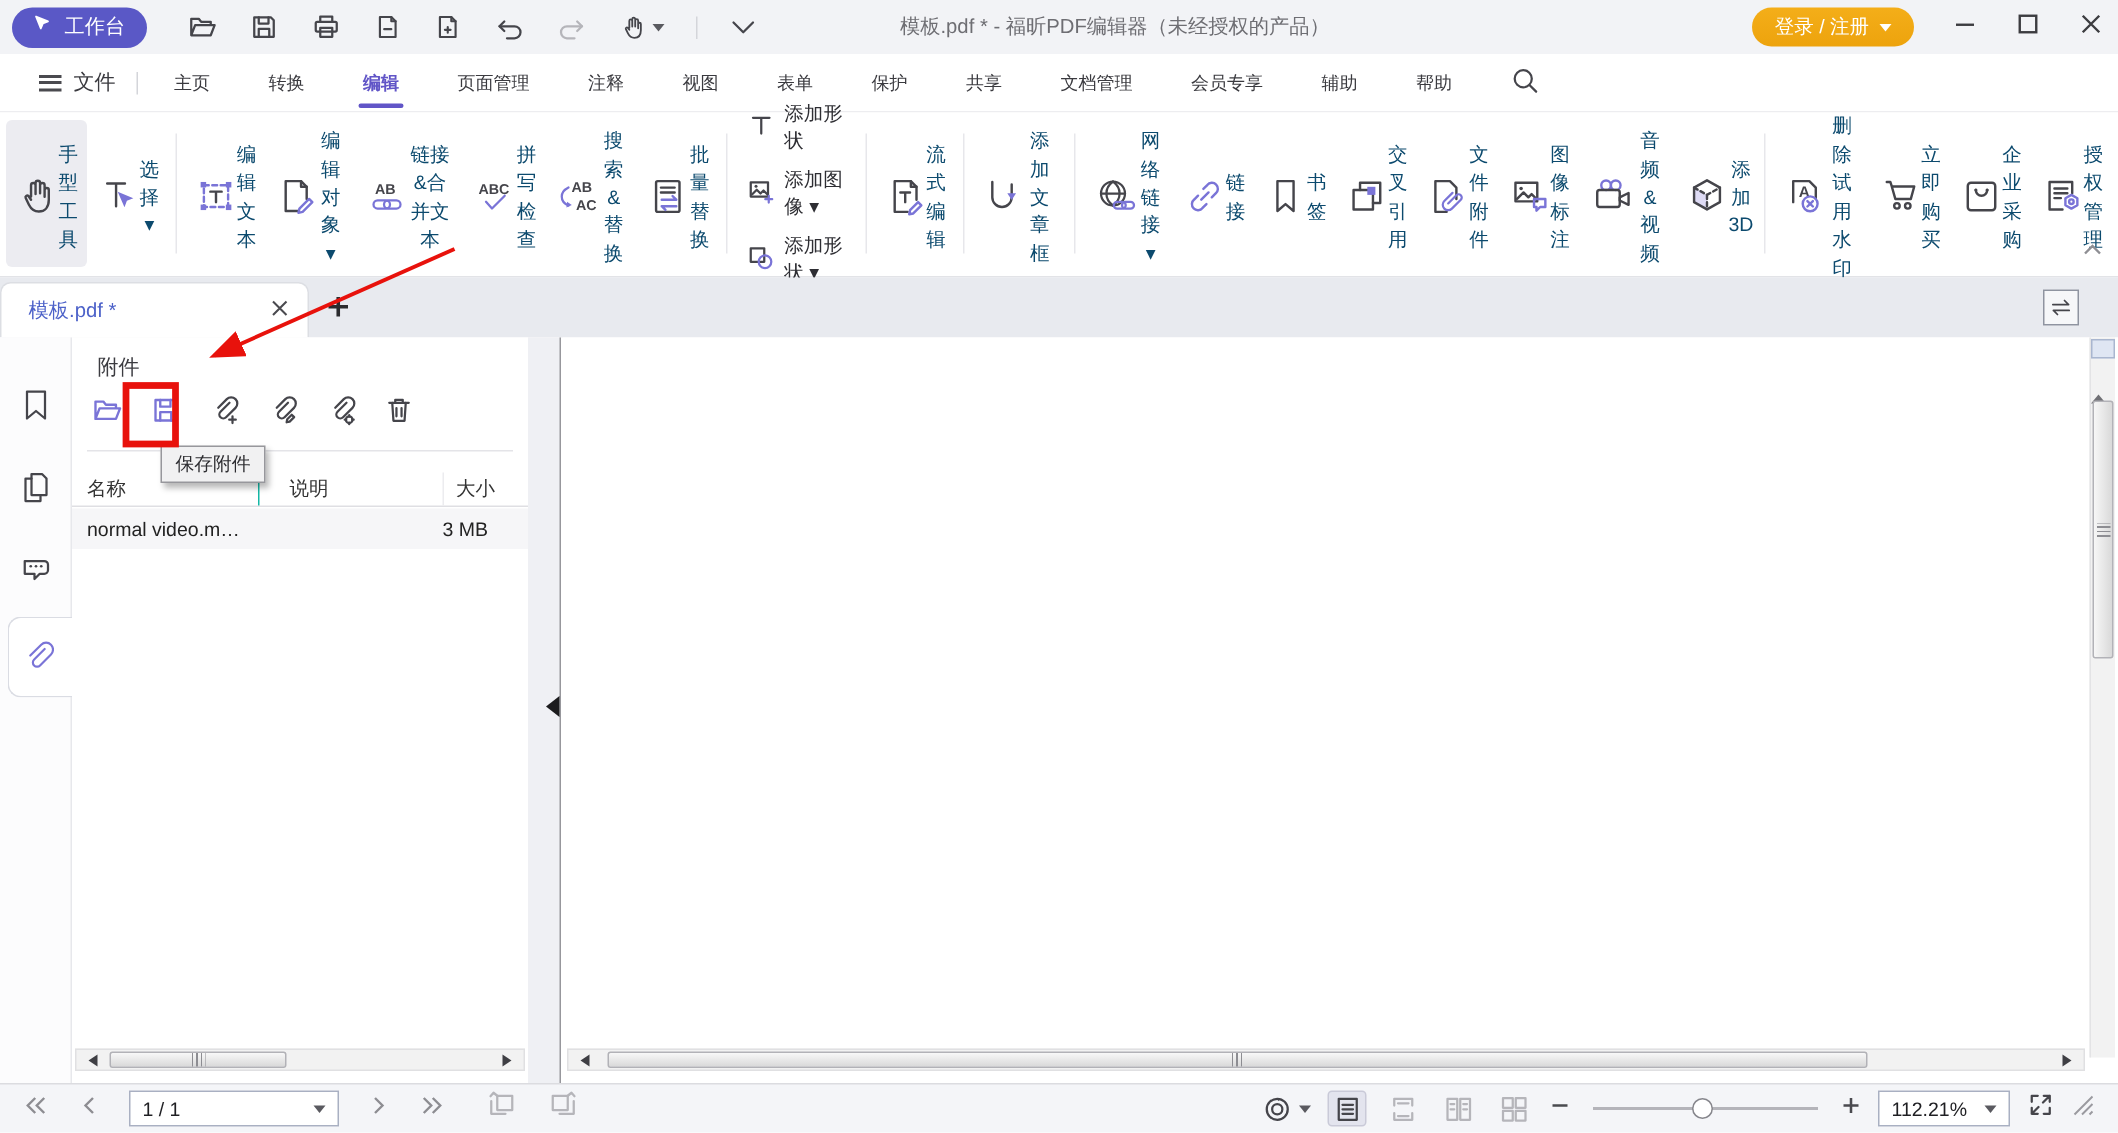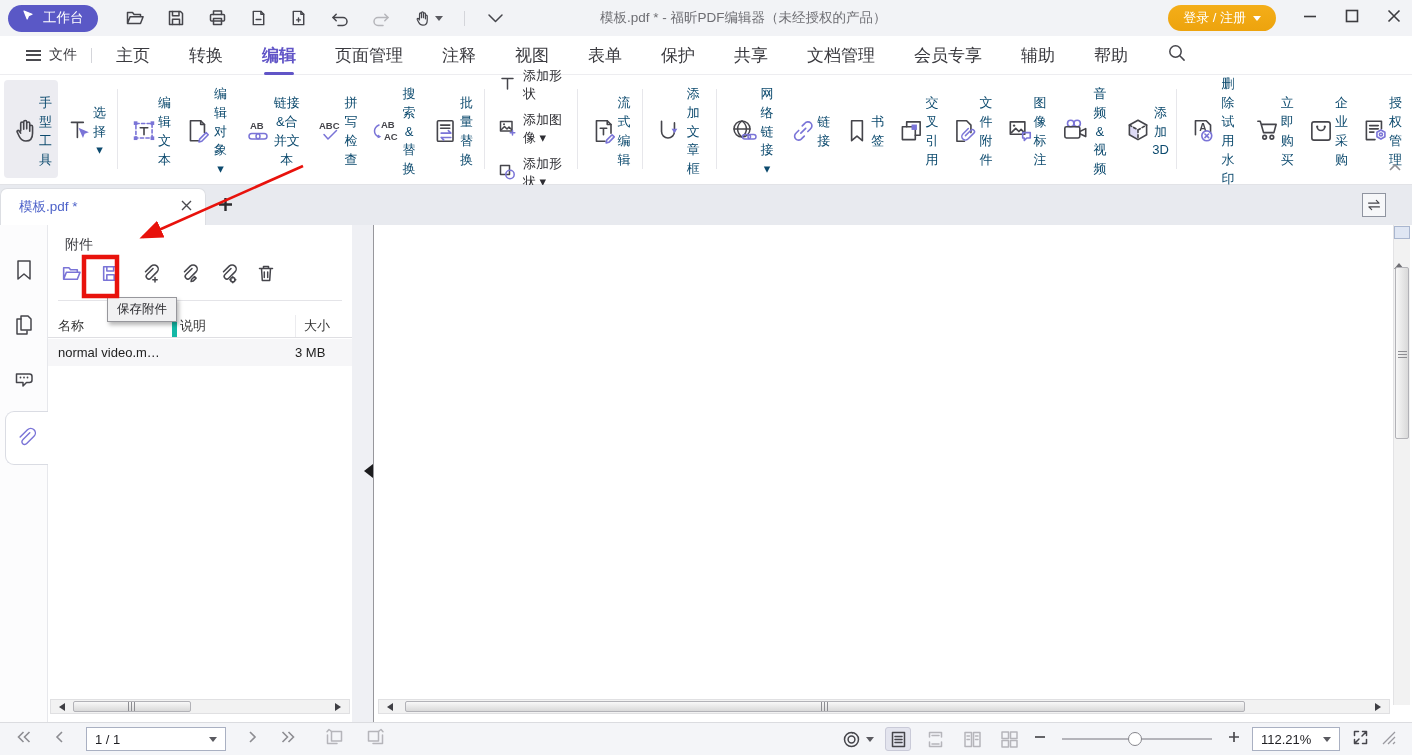--- a/index.html
+++ b/index.html
@@ -11,21 +11,21 @@
   .qai{display:flex;align-items:center}
   .vdiv{width:1px;height:15px;background:#d4d5da}
   .wtitle{position:absolute;left:50%;transform:translateX(-37%);font-size:13.5px;color:#6e6e73;white-space:nowrap}
   .tright{position:absolute;right:10px;top:0;height:36px;display:flex;align-items:center;gap:26px}
   .loginbtn{height:26px;padding:0 15px;border-radius:13px;background:linear-gradient(#f4ae19,#eda30d);color:#fff;font-size:13px;display:flex;align-items:center;gap:7px}
   
   .menubar{position:absolute;top:36px;left:0;width:1412px;height:39px;background:#fff;display:flex;align-items:center;border-bottom:1px solid #ededf0}
   .filemenu{display:flex;align-items:center;gap:8px;margin:0 14px 0 26px;font-size:14px;color:#3a3a3f}
   .hamb{width:15px;height:11px;border-top:2px solid #4a4a4f;border-bottom:2px solid #4a4a4f;position:relative}
   .hamb:before{content:"";position:absolute;left:0;right:0;top:2.5px;height:2px;background:#4a4a4f}
-  .mitems{display:flex;align-items:center;gap:39px;margin-left:24px;font-size:17px;color:#3a3a3f}
+  .mitems{display:flex;align-items:center;gap:39px;margin-left:24px;font-size:12px;color:#3a3a3f}
   .mitem{position:relative;padding:9px 0;cursor:default}
   .mitem.active{color:#6155c7;font-weight:bold}
   .mitem.active:after{content:"";position:absolute;left:50%;transform:translateX(-50%);bottom:1px;width:30px;height:3px;border-radius:2px;background:#6155c7}
   
   .ribbon{position:absolute;top:75px;left:0;width:1412px;height:110px;background:#fff;border-bottom:1px solid #e2e3e7;display:flex;align-items:stretch;padding:5px 4px 6px 4px}
   .rdivider{width:1px;background:#e7e7eb;margin:9px 5px}
   .rbtn{display:flex;flex-direction:row;align-items:center;padding:7px 7px 3px;border-radius:4px;min-width:44px}
   .rbtn.active{background:#ececf1}
   .ricon{height:36px;display:flex;align-items:center;justify-content:center}
   .lbl{white-space:pre-line;text-align:center;font-size:13px;line-height:1.45;color:#0c4a6e;margin-top:2px}
@@ -50,21 +50,21 @@
   .sidebar{position:absolute;left:0;top:0;width:48px;height:497px;background:#fcfcfd;border-right:1px solid #e7e8ec}
   .sideicon{position:absolute;left:13px}
   .side-active-box{position:absolute;left:5px;top:186px;width:44px;height:54px;background:#fff;border:1px solid #dadce3;border-right:none;border-radius:9px 0 0 9px}
   .panel{position:absolute;left:48px;top:0;width:304px;height:497px;background:#fff}
   .paneltitle{position:absolute;left:17px;top:11px;font-size:14px;color:#3c3c41}
   .ptools{position:absolute;left:12px;top:38px;display:flex;align-items:center;gap:18px}
   .psep{position:absolute;left:10px;right:10px;top:75px;height:1px;background:#e4e4e8}
   .tooltip{position:absolute;left:59px;top:72px;background:#f1f1f2;border:1px solid #97979c;box-shadow:2px 3px 4px rgba(0,0,0,.28);font-size:12.5px;color:#2c2c30;padding:3px 9px;z-index:30}
   .thead{position:absolute;left:0;top:90px;width:304px;height:23px;font-size:13px;color:#333;display:flex;align-items:center;border-bottom:1px solid #dfdfe3}
   .th-name{padding-left:10px;width:124px}
-  .th-desc{width:123px;border-left:5px solid #14b8a6;padding-left:3px;height:100%;display:flex;align-items:center}
+  .th-desc{width:123px;border-left:1px solid #14b8a6;padding-left:20px;height:100%;display:flex;align-items:center}
   .th-size{flex:1;border-left:1px solid #ececef;padding-left:8px;height:100%;display:flex;align-items:center}
   .trow{position:absolute;left:0;top:114px;width:304px;height:27px;background:#f6f6f8;font-size:13px;color:#222;display:flex;align-items:center}
   .td-name{padding-left:10px;width:247px}
   .td-size{flex:1}
   .panel-hscroll{position:absolute;left:2px;right:2px;bottom:8px;height:15px;background:#f2f2f2;border:1px solid #e0e0e2;display:flex;align-items:center}
   .pdivider{position:absolute;left:352px;top:0;width:22px;height:497px;background:#eff0f4;border-right:1px solid #97979c}
   .collapse-left{position:absolute;left:5px;top:239px;width:0;height:0;border:7px solid transparent;border-right:9px solid #1c1c1e}
   .docarea{position:absolute;left:375px;top:0;width:1037px;height:497px;background:#fff}
   
   .vscroll{position:absolute;top:0;right:2px;width:17px;height:480px;background:#f2f2f2;border-left:1px solid #e3e3e5}

